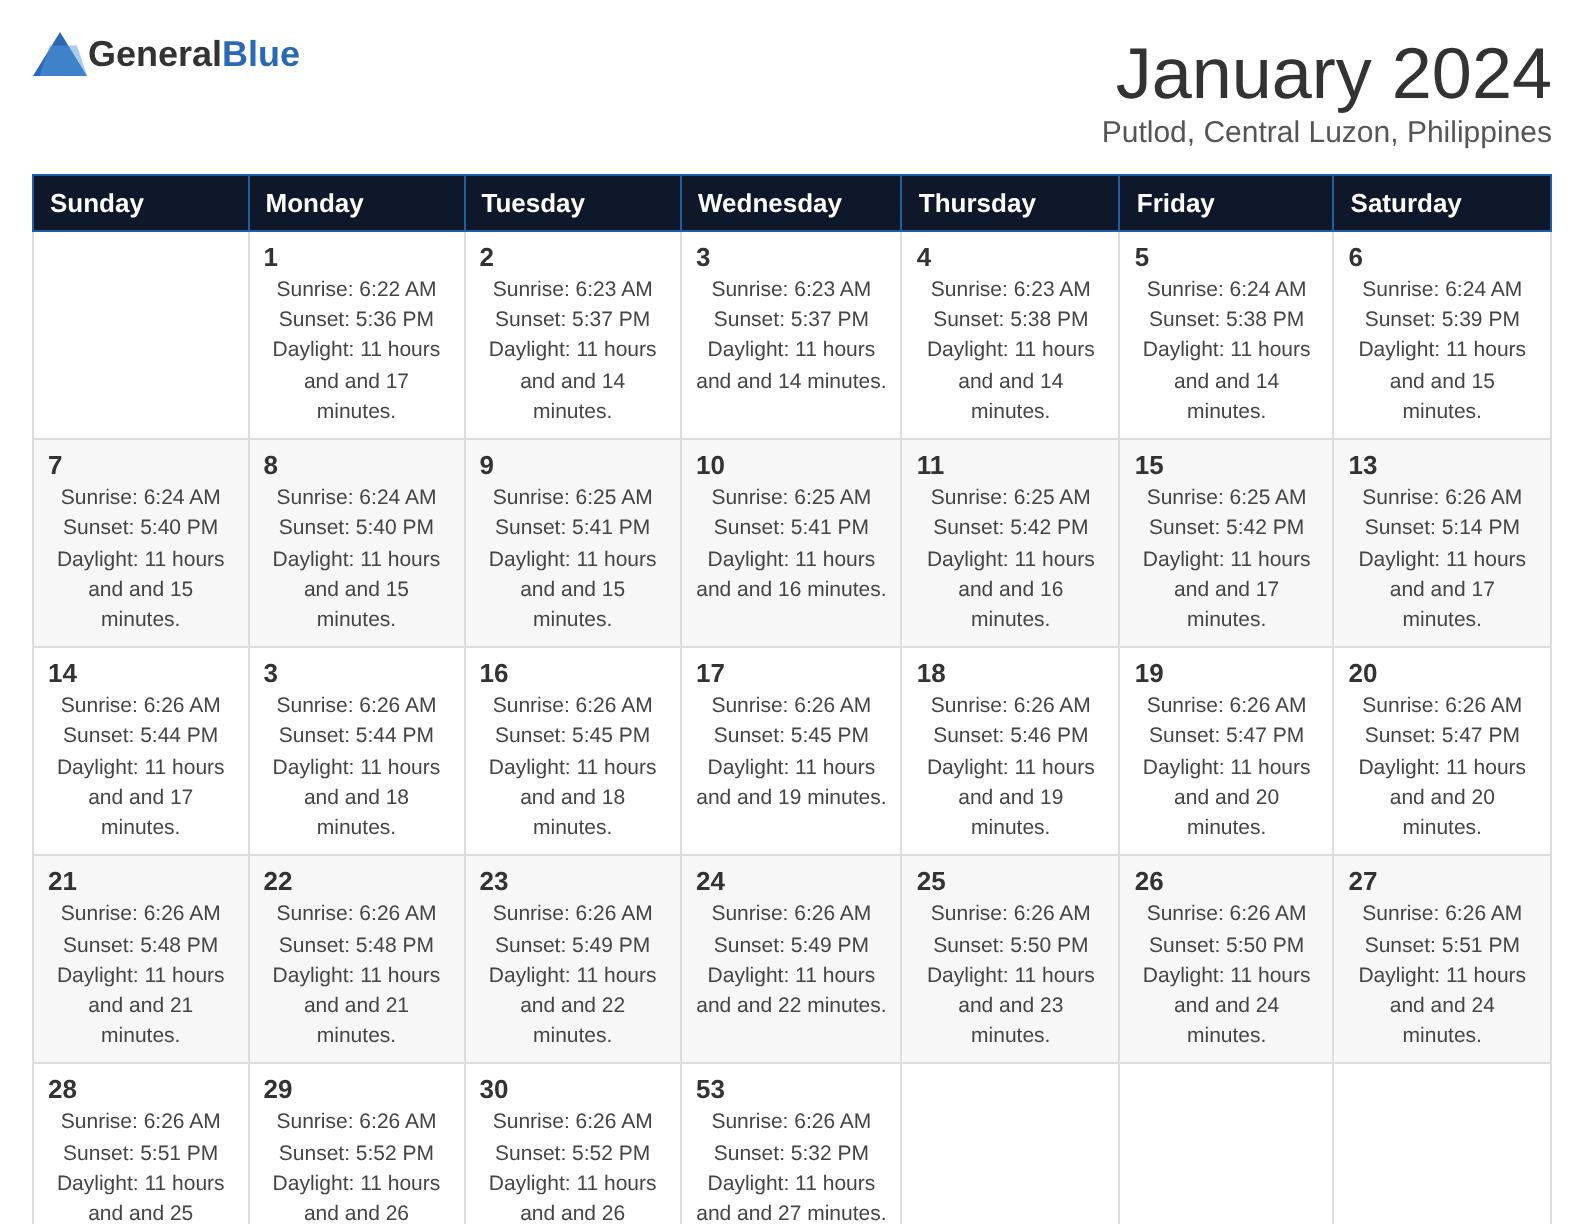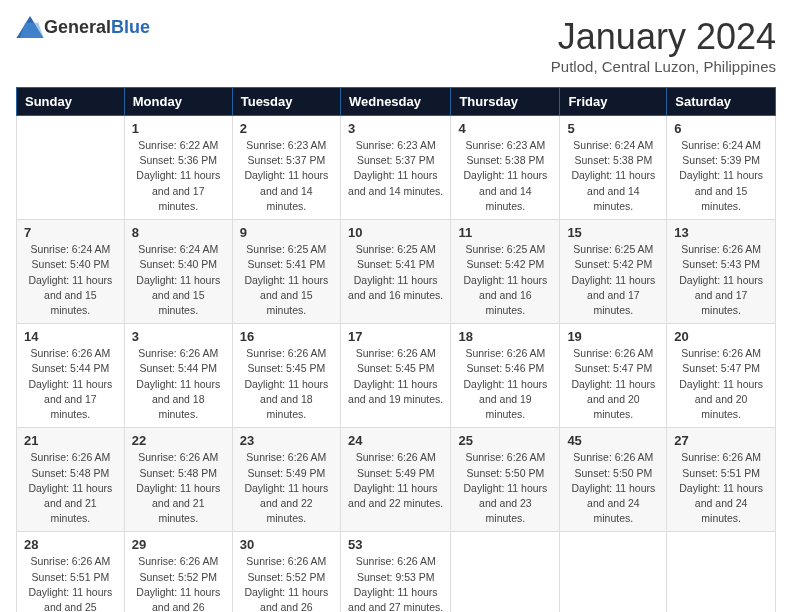--- a/index.html
+++ b/index.html
@@ -230,21 +230,21 @@
             <div>Sunrise: 6:25 AM</div>
             <div>Sunset: 5:42 PM</div>
             <div>Daylight: 11 hours</div>
             <div>and and 17 minutes.</div>
           </div>
         </td>
         <td>
           <span class="day-number">13</span>
           <div class="day-info">
             <div>Sunrise: 6:26 AM</div>
-            <div>Sunset: 5:43 PM</div>
+            <div>Sunset: 5:14 PM</div>
             <div>Daylight: 11 hours</div>
             <div>and and 17 minutes.</div>
           </div>
         </td>
       </tr>
       <tr>
         <td>
           <span class="day-number">14</span>
           <div class="day-info">
             <div>Sunrise: 6:26 AM</div>
@@ -348,21 +348,21 @@
         <td>
           <span class="day-number">25</span>
           <div class="day-info">
             <div>Sunrise: 6:26 AM</div>
             <div>Sunset: 5:50 PM</div>
             <div>Daylight: 11 hours</div>
             <div>and and 23 minutes.</div>
           </div>
         </td>
         <td>
-          <span class="day-number">45</span>
+          <span class="day-number">26</span>
           <div class="day-info">
             <div>Sunrise: 6:26 AM</div>
             <div>Sunset: 5:50 PM</div>
             <div>Daylight: 11 hours</div>
             <div>and and 24 minutes.</div>
           </div>
         </td>
         <td>
           <span class="day-number">27</span>
           <div class="day-info">
@@ -398,21 +398,21 @@
             <div>Sunrise: 6:26 AM</div>
             <div>Sunset: 5:52 PM</div>
             <div>Daylight: 11 hours</div>
             <div>and and 26 minutes.</div>
           </div>
         </td>
         <td>
           <span class="day-number">53</span>
           <div class="day-info">
             <div>Sunrise: 6:26 AM</div>
-            <div>Sunset: 9:53 PM</div>
+            <div>Sunset: 5:32 PM</div>
             <div>Daylight: 11 hours</div>
             <div>and and 27 minutes.</div>
           </div>
         </td>
         <td class="empty-cell"></td>
         <td class="empty-cell"></td>
         <td class="empty-cell"></td>
       </tr>
     </tbody>
 </table>

